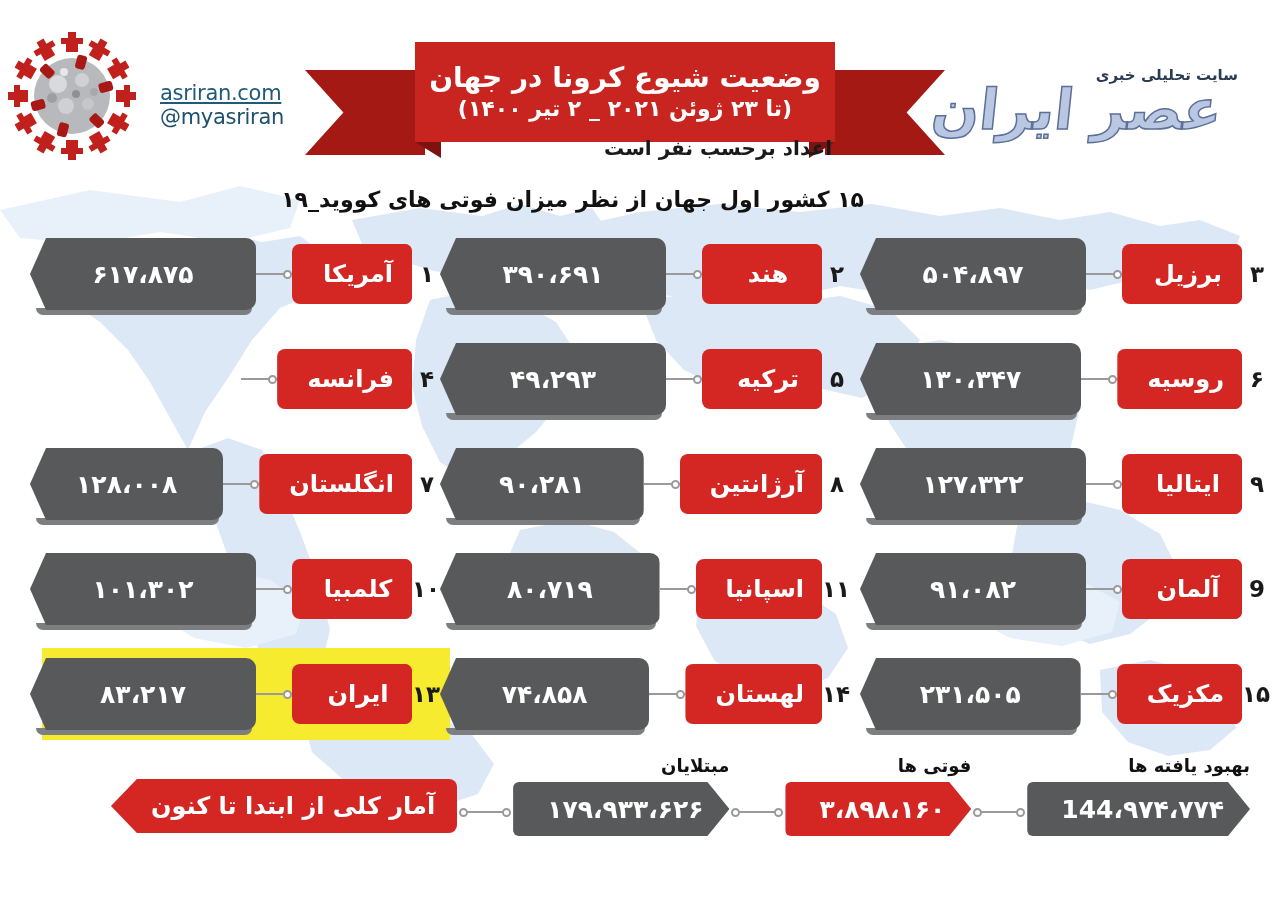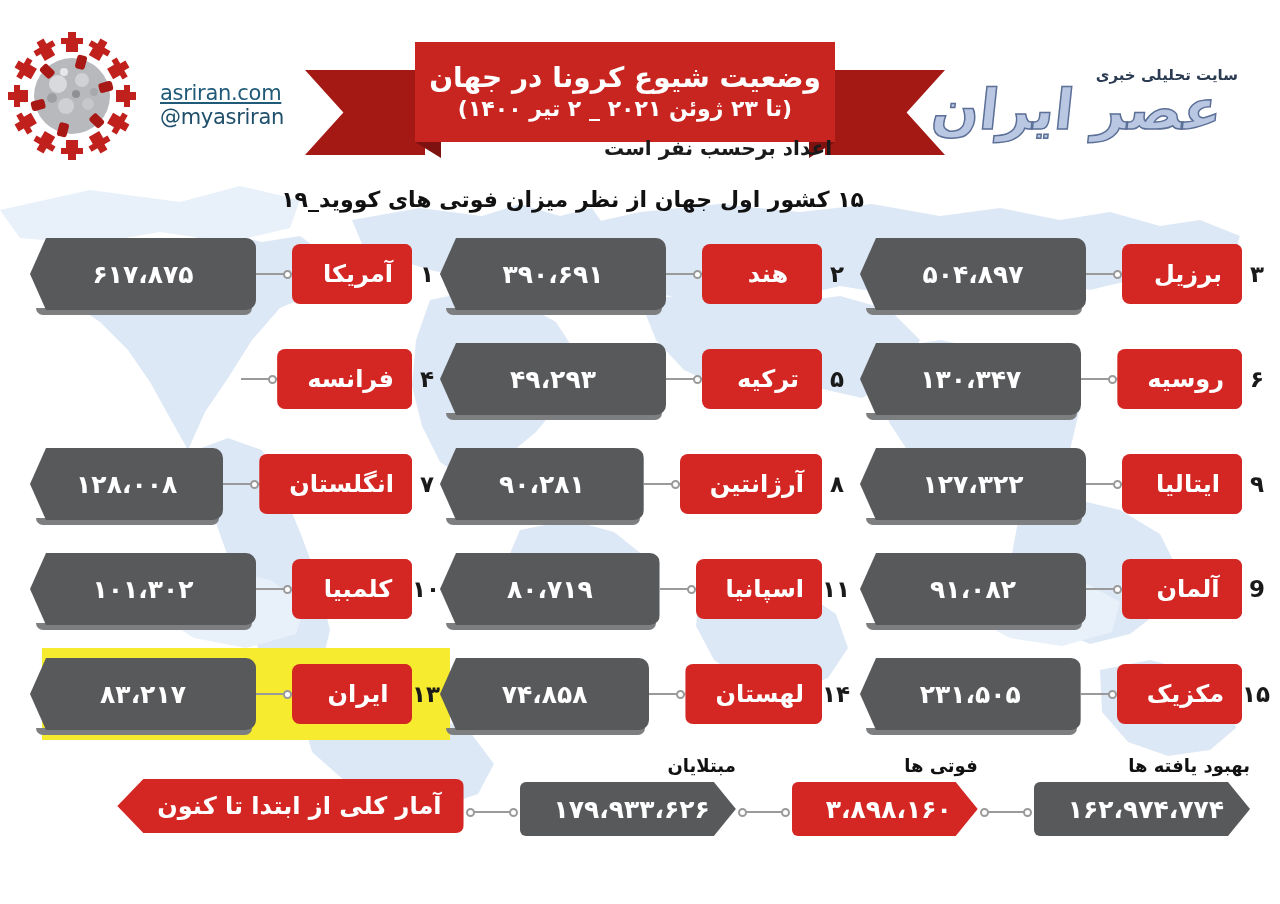--- a/index.html
+++ b/index.html
@@ -758,21 +758,21 @@
     </div>
 
   </div>
 
   <div id="summary">
 
     <div class="sum-block">
       <div class="sum-label">بهبود یافته ها</div>
       <div class="sum-bar gray">
         <span class="shape"></span>
-        <span class="txt">۱۶۲،۹۷۴،۷۷۴</span>
+        <span class="txt">144،۹۷۴،۷۷۴</span>
       </div>
     </div>
 
     <div class="sum-connector">
       <span class="line"></span>
         <span class="d1"></span>
         <span class="d2"></span>
     </div>
 
     <div class="sum-block">

